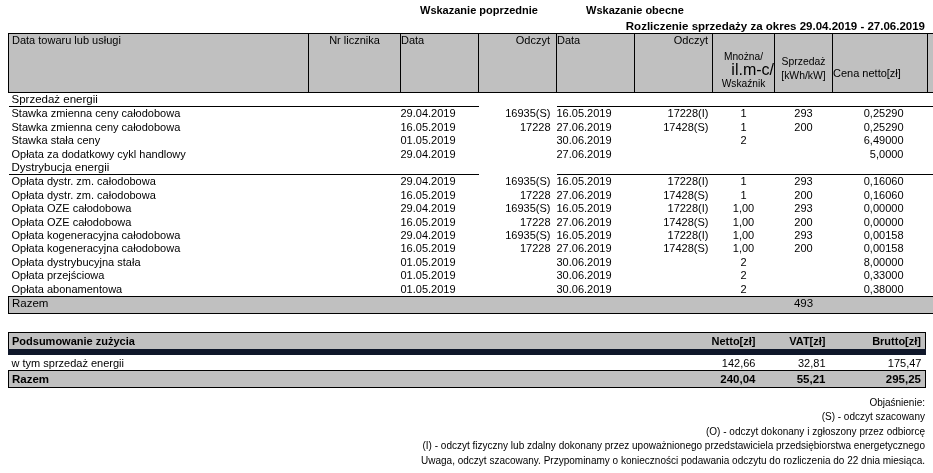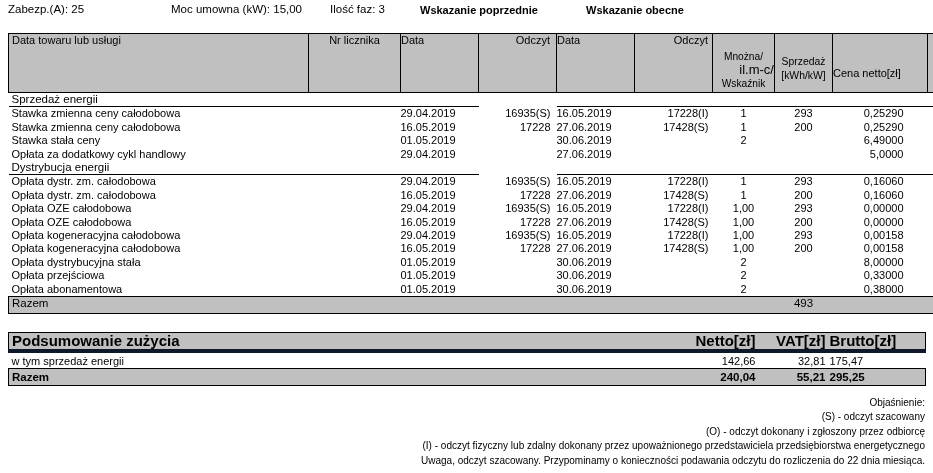--- a/index.html
+++ b/index.html
@@ -134,23 +134,23 @@
     font-size: 11px;
   }
   #summary-table td {
     padding: 0;
     line-height: 14px;
     vertical-align: middle;
   }
   .sum-hdr td {
     background: #c0c0c0;
     border-top: 1.3px solid #000000;
-    border-bottom: 4px solid #0f172a;
-    font-weight: bold;
-    font-size: 15px;
+    border-bottom: 6px solid #0f172a;
+    font-weight: bold;
+    font-size: 11px;
     height: 16px;
   }
   .sum-hdr td.first { border-left: 1px solid #000000; padding-left: 3px !important; }
   .sum-hdr td.last  { border-right: 1px solid #000000; }
   .sum-row td {
     height: 15px;
     font-size: 11px;
   }
   .sum-row td.first { padding-left: 3px !important; }
   .sum-total td {
@@ -160,46 +160,42 @@
     font-weight: bold;
     font-size: 11.5px;
     height: 16px;
   }
   .sum-total td.first { border-left: 1px solid #000000; padding-left: 3px !important; }
   .sum-total td.last  { border-right: 1px solid #000000; }
 
   .s-label  { width: 666px; text-align: left; }
   .s-netto  { width: 85px;  text-align: right; padding-right: 4px !important; }
   .s-vat    { width: 70px;  text-align: right; padding-right: 4px !important; }
-  .s-brutto { width: 96px;  text-align: left; padding-right: 4px !important; }
+  .s-brutto { width: 96px;  text-align: right; padding-right: 4px !important; }
 
   
   #notes {
     position: absolute;
     left: 8px;
     top: 396px;
     width: 917px;
     font-size: 10px;
     line-height: 14.4px;
     text-align: right;
   }
   #notes .note-line { white-space: nowrap; }
   #notes .note-line.indent { padding-left: 3px; }
 </style>
 </head>
 <body>
 
 <div id="page">
 
-  <div class="meta-strip">
-    <span class="meta-item meta-a">Zabezp.(A): 25</span>
-    <span class="meta-item meta-b">Moc umowna (kW): 15,00</span>
-    <span class="meta-item meta-c">Ilość faz: 3</span>
-  </div>
-
+
+  <div class="period-caption">Rozliczenie sprzedaży za okres 29.04.2019 - 27.06.2019</div>
 
   <table class="tbl" id="main-table">
     <colgroup>
       <col style="width:300px">
         <col style="width:92px">
         <col style="width:78px">
         <col style="width:78px">
       <col style="width:78px">
         <col style="width:78px">
         <col style="width:62px">
@@ -225,21 +221,21 @@
         </td>
         <td class="c-cdate" style="position:relative;">
           <span class="hdr-top" style="left:0;width:156px;text-align:center;">Wskazanie obecne</span>
           <span>Data</span>
         </td>
         <td class="c-cread">
           <span>Odczyt</span>
         </td>
         <td class="c-mult" style="vertical-align:bottom;padding-bottom:2px !important;">
           <span class="hdr-sub" style="font-size:10.2px;">Mnożna/</span>
-          <span class="hdr-sub" style="font-size:13px;text-align:right;display:block;">il.m-c/</span>
+          <span class="hdr-sub" style="font-size:16px;text-align:right;display:block;">il.m-c/</span>
           <span class="hdr-sub" style="font-size:10.2px;">Wskaźnik</span>
         </td>
         <td class="c-usage" style="vertical-align:bottom;padding-bottom:10px !important;">
           <span class="hdr-sub" style="font-size:10.4px;">Sprzedaż</span>
           <span class="hdr-sub" style="font-size:10.4px;">[kWh/kW]</span>
         </td>
         <td class="c-price" style="vertical-align:bottom;padding-bottom:12px !important;text-align:left;padding-left:0 !important;padding-right:0 !important;">
           <span>Cena netto[zł]</span>
         </td>
         <td class="c-value" style="vertical-align:bottom;padding-bottom:10px !important;">

